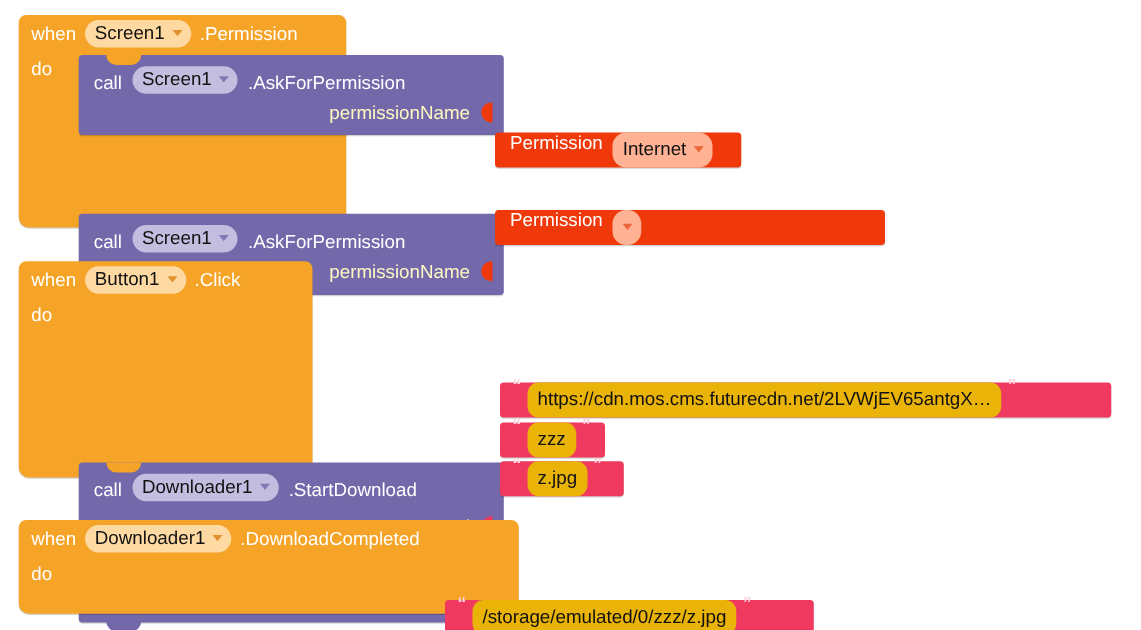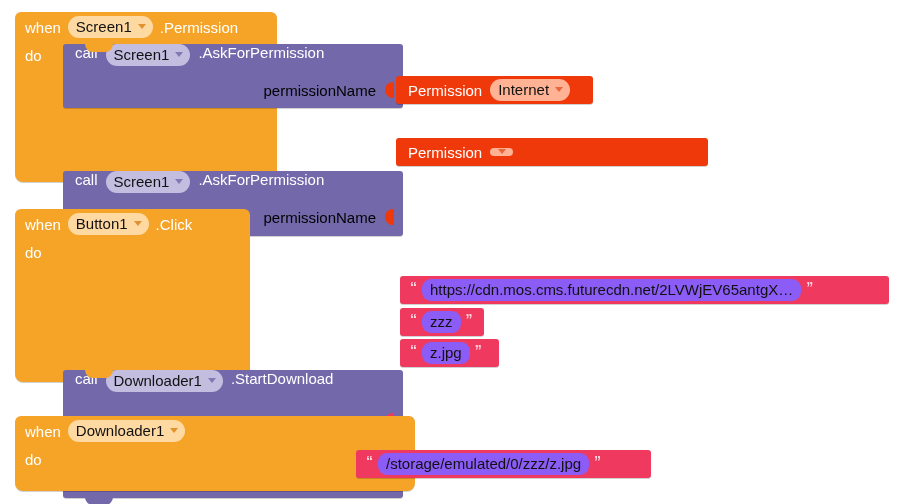--- a/index.html
+++ b/index.html
@@ -31,51 +31,52 @@
   }
 
   
   .stmt{
     position:relative;box-sizing:border-box;
     border-radius:3px;
     box-shadow:0 1px 0 rgba(0,0,0,.18);
   }
   .purple{background:#7268aa;}
 
-  .srow{display:flex;align-items:flex-start;height:31px;white-space:nowrap;}
+  .srow{display:flex;align-items:flex-end;height:31px;white-space:nowrap;}
   .srow .lbl{color:#ffffff;font-size:15px;}
   .argrow{display:flex;align-items:center;justify-content:flex-end;height:30px;white-space:nowrap;}
-  .argrow .lbl{color:#000000;font-size:15px;padding-right:8px;}
+  .argrow .lbl{color:#fef9c3;font-size:15px;padding-right:8px;}
 
   
   .fld{
     display:inline-flex;align-items:center;gap:6px;
     border-radius:11px;padding:1px 7px 2px 8px;
     font-size:15px;color:#111111;line-height:19px;
     white-space:nowrap;
   }
   .fld .tri{
     width:0;height:0;border-left:4px solid transparent;
     border-right:4px solid transparent;border-top:5px solid;
     display:inline-block;
   }
   .fld-orange{background:#ffd9a2;}
   .fld-orange .tri{border-top-color:#e0922f;}
   .fld-purple{background:#c3bde0;}
   .fld-purple .tri{border-top-color:#8279b4;}
   .fld-salmon{background:#ffb394;}
   .fld-salmon .tri{border-top-color:#e8663a;}
-  .fld-pink{background:#8b5cf6;color:#111;border-radius:9px;padding:1px 8px 2px;}
+  .fld-pink{background:#eab308;color:#111;border-radius:9px;padding:1px 8px 2px;}
 
   
   .val{
-    position:absolute;display:flex;align-items:center;
+    position:absolute;display:flex;
     border-radius:3px;box-shadow:0 1px 0 rgba(0,0,0,.18);
     height:28px;box-sizing:border-box;padding:0 6px 0 12px;
     white-space:nowrap;
+    margin-top:30px;
   }
   .val.perm{background:#f0390b;gap:8px;}
   .val.perm .name{color:#ffffff;font-size:15px;}
   .val.text{background:#f0395e;gap:5px;padding:0 6px 0 10px;}
   .val.text .q{color:#ffd2dd;font-size:14px;font-weight:bold;line-height:10px;position:relative;top:-3px;}
 
   
   .socket{
     position:absolute;width:9px;height:16px;border-radius:8px 0 0 8px;
   }
@@ -209,20 +210,21 @@
     <span class="q">”</span>
   </div>
 
   <div class="blk event" style="left:15px;top:416px;width:400px;height:75px;">
     <div class="hdr">
       <span>when</span>
       <span class="fld fld-orange">
         <span>Downloader1</span>
         <span class="tri"></span>
       </span>
+      <span>.DownloadCompleted</span>
     </div>
     <div class="bodyrow">
       <div class="do">do</div>
     </div>
   </div>
 
   <div class="val text" style="left:356px;top:450px;width:295px;">
     <span class="q">“</span>
     <span class="fld fld-pink">/storage/emulated/0/zzz/z.jpg</span>
     <span class="q">”</span>

